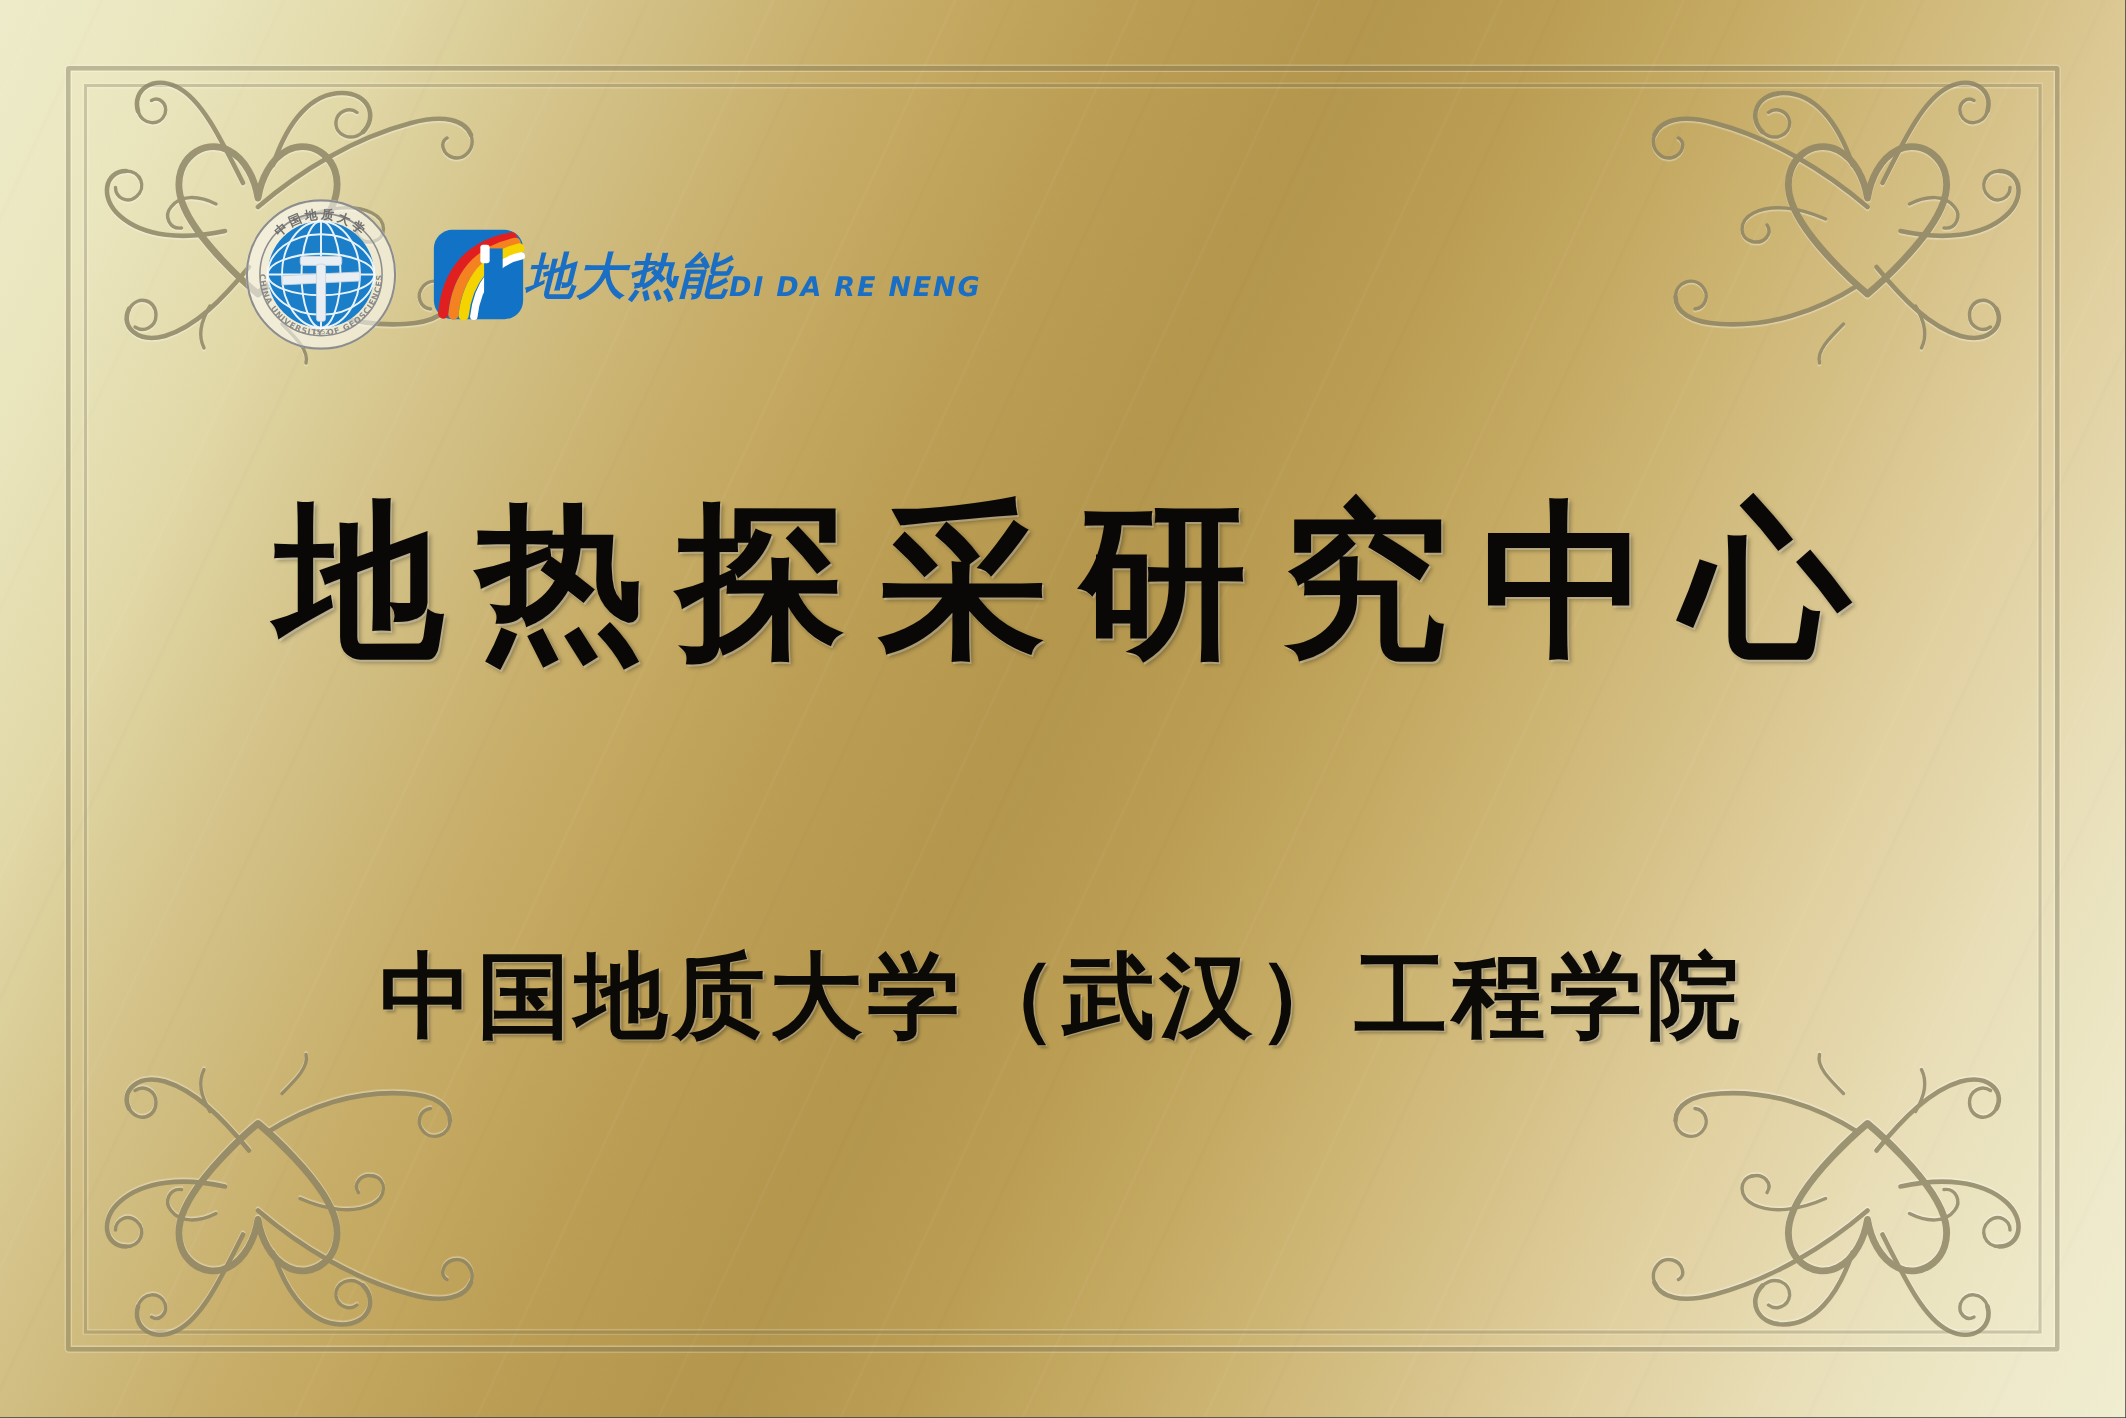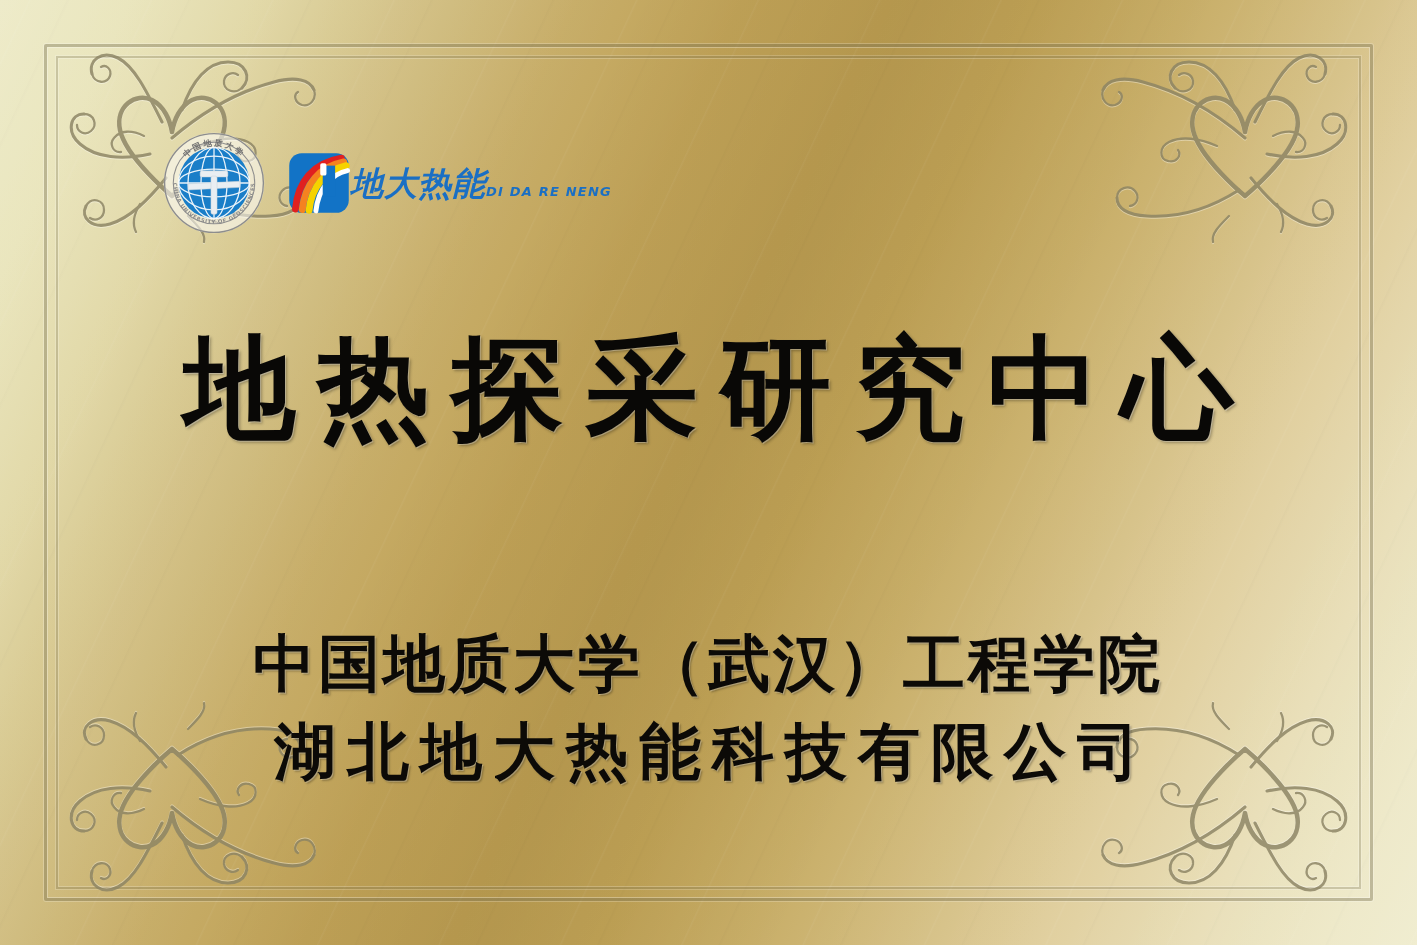--- a/index.html
+++ b/index.html
@@ -116,21 +116,21 @@
   #ddrn-cn {
     font-size: 33px;
     font-weight: bold;
     font-style: italic;
     color: #1a6fc4;
     letter-spacing: 1px;
     line-height: 1.0;
     font-family: "DejaVu Sans", "Liberation Sans", sans-serif;
   }
   #ddrn-en {
-    font-size: 13px;
+    font-size: 18px;
     font-weight: bold;
     font-style: italic;
     color: #1a6fc4;
     letter-spacing: 1.2px;
     margin-top: 17px;
   }
 
   
   #title {
     position: absolute;
@@ -332,16 +332,15 @@
       </svg>
       <div id="ddrn-cn">地大热能</div>
       <div id="ddrn-en">DI DA RE NENG</div>
     </div>
   </div>
 
   <div id="title">地热探采研究中心</div>
 
   <div id="subtitle">
     <div class="subline" id="subline-1">中国地质大学（武汉）工程学院</div>
-    <div class="subline" id="subline-2">湖北地大热能科技有限公司</div>
   </div>
 
 </div>
 
 </body></html>

